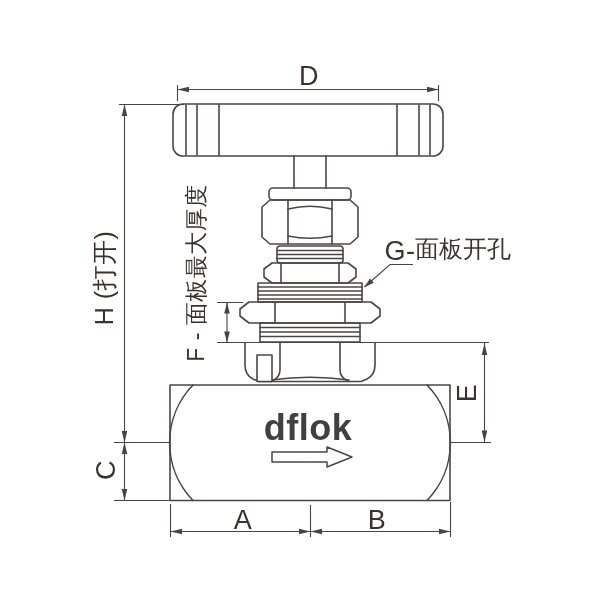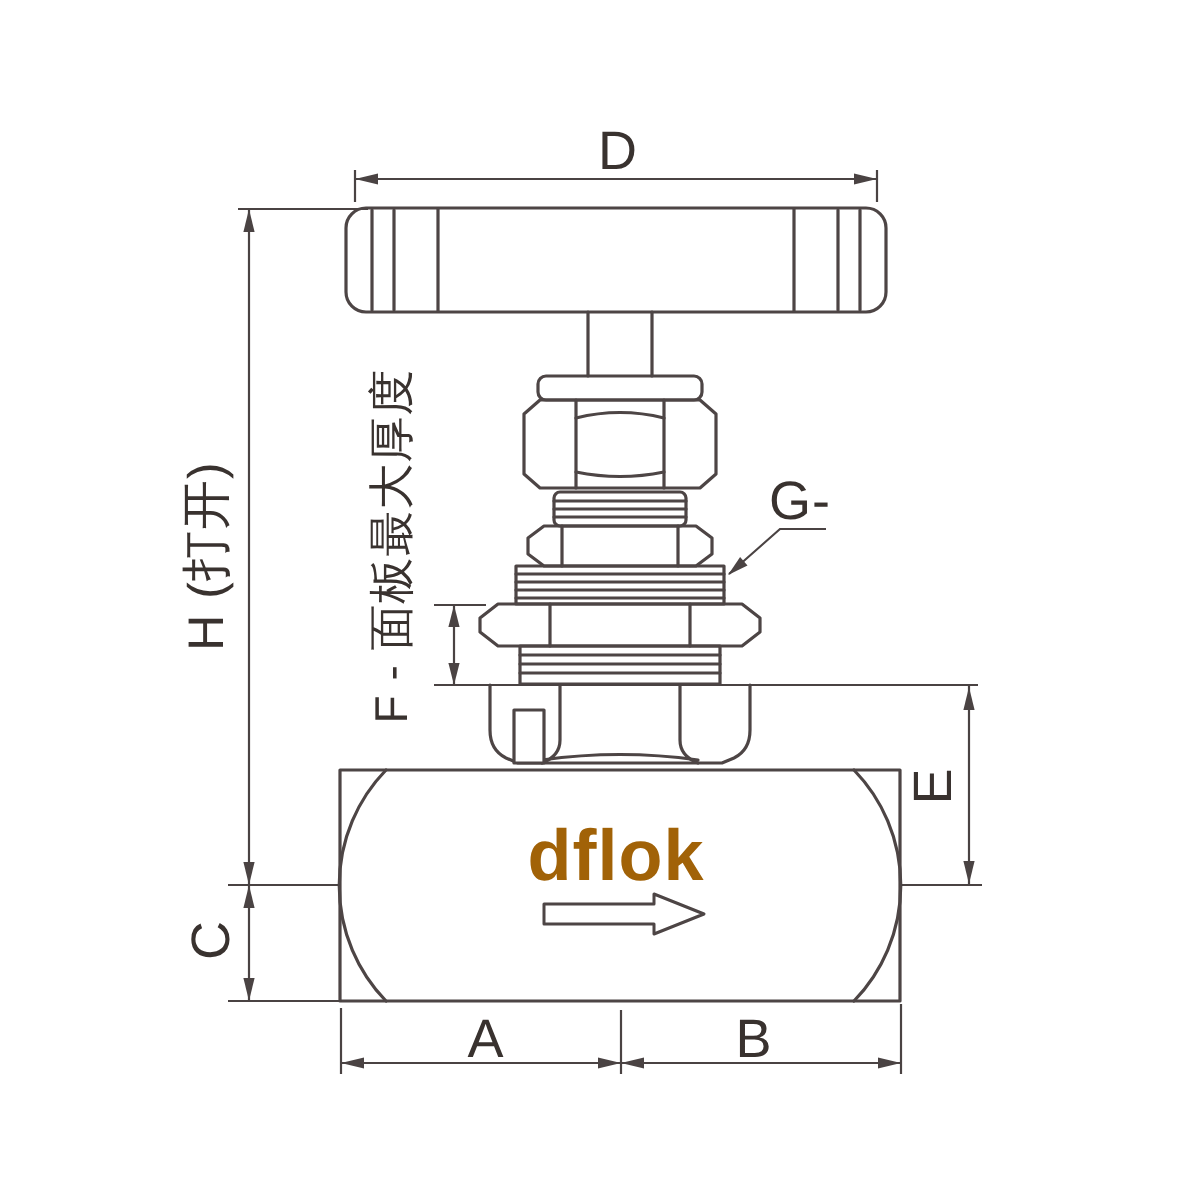--- a/index.html
+++ b/index.html
@@ -21,21 +21,21 @@
   #dim-d-label{left:309px;top:76px;}
   #dim-a-label{left:243px;top:520px;}
   #dim-b-label{left:377px;top:520px;}
   #g-prefix-label{left:400px;top:251px;}
   #g-note{
     position:absolute;left:463px;top:249px;transform:translate(-50%,-50%);
     color:#39322f;font-size:24px;line-height:1.13;text-align:center;white-space:nowrap;
   }
   #brand-text{
     position:absolute;left:308px;top:428px;transform:translate(-50%,-50%);
-    color:#a16207;font-size:36px;font-weight:bold;letter-spacing:0.5px;white-space:nowrap;
+    color:#404040;font-size:36px;font-weight:bold;letter-spacing:0.5px;white-space:nowrap;
   }
 </style>
 </head>
 <body>
 
 <div id="canvas">
 
   <svg id="drawing-svg" width="600" height="600" viewBox="0 0 600 600">
 
     <g stroke="#4d4545" stroke-width="1.6" fill="none" stroke-linecap="round" stroke-linejoin="round">
@@ -118,17 +118,18 @@
   <div class="lbl" id="dim-d-label">D</div>
   <div class="lbl rot" id="dim-h-label">H (打开)</div>
   <div class="lbl rot" id="dim-f-label">F - 面板最大厚度</div>
   <div class="lbl rot" id="dim-c-label">C</div>
   <div class="lbl rot" id="dim-e-label">E</div>
   <div class="lbl" id="dim-a-label">A</div>
   <div class="lbl" id="dim-b-label">B</div>
   <div class="lbl" id="g-prefix-label">G-</div>
 
   <div id="g-note">
+    <div>面板开孔</div>
   </div>
 
   <div id="brand-text">dflok</div>
 
 </div>
 
 </body></html>

